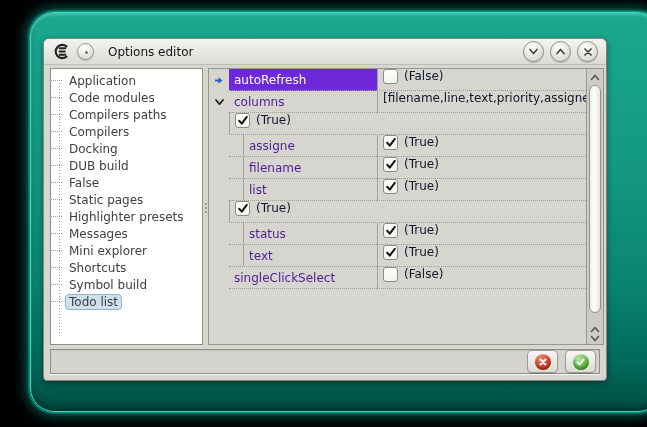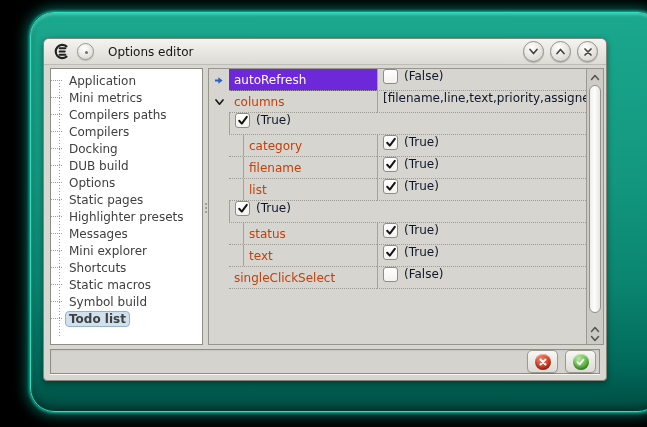--- a/index.html
+++ b/index.html
@@ -41,40 +41,40 @@
 
   
   .tree { width:153px; flex:none; background:#fff; border:1px solid #8f8e86;
     padding-top:3px; position:relative; overflow:hidden; }
   .tree::before { content:''; position:absolute; left:8px; top:11px; width:1px; height:256px;
     background:repeating-linear-gradient(180deg,#9b9b9b 0 1px,transparent 1px 3px); }
   .titem { height:17px; display:flex; align-items:center; 
     font-size:12px; color:#404040; cursor:default; white-space:nowrap; }
   .branch { width:11px; height:1px; border-top:1px dotted #9b9b9b; margin-right:3px; flex:none; }
   .tlabel { padding:0 3px; border:1px solid transparent; border-radius:4px; line-height:14px; }
-  .titem.selected .tlabel { background:#cfe1ed; border-color:#92b3ca;font-weight:bold; }
+  .titem.selected .tlabel { background:#cfe1ed; border-color:#92b3ca; }
 
   .splitter { width:5px; flex:none; position:relative; }
   .splitter::after { content:''; position:absolute; left:2px; top:50%; width:2px; height:2px;
     border-radius:50%; background:#8b8a84; box-shadow:0 -4px 0 #8b8a84, 0 4px 0 #8b8a84; }
 
   
   .grid { flex:1; min-width:0; border:1px solid #97968e; background:#d6d5cf; position:relative; }
   .rows { position:absolute; inset:0 17px 0 0; overflow:hidden; }
   .grow { height:22px; display:flex; align-items:stretch; }
   .gutter { width:20px; flex:none; display:flex; align-items:center; justify-content:center; }
   .gicon { display:none; }
   .grow.gutter-arrow .gi-arrow { display:block; }
   .grow.gutter-expanded .gi-chev { display:block; }
   .ncell { width:148px; flex:none; display:flex; align-items:center;
     border-bottom:1px dotted #9c9b94; overflow:hidden; }
   .indent { display:none; }
   .grow.child .indent { display:block; width:15px; flex:none; align-self:stretch;
     border-right:1px solid #a3a19a; margin-right:5px; }
-  .nlabel { padding-left:5px; font-size:12px; color:#c2410c; white-space:nowrap; }
+  .nlabel { padding-left:5px; font-size:12px; color:#4c1d95; white-space:nowrap; }
   .grow.child .nlabel { padding-left:0; }
   .grow.selected .ncell { background:#6d28d9; }
   .grow.selected .nlabel { color:#fff; }
   .vcell { flex:1; min-width:0; border-left:1px solid #a3a29b; border-bottom:1px dotted #9c9b94;
     display:flex; align-items:flex-start; gap:6px; padding-left:5px;
     font-size:12px; color:#0f172a; white-space:nowrap; overflow:hidden; }
   .cb { width:15px; height:15px; flex:none; border:1px solid #8d8c85; border-radius:3px;
     background:linear-gradient(#ffffff,#f3f2ee); display:flex; align-items:center; justify-content:center; }
   .cb svg { visibility:hidden; }
   .grow.state-checked .cb svg { visibility:visible; }
@@ -141,65 +141,61 @@
 
     <div class="main">
 
       <div class="tree">
         <div class="titem">
             <span class="branch"></span>
             <span class="tlabel">Application</span>
           </div>
           <div class="titem">
             <span class="branch"></span>
-            <span class="tlabel">Mini metrics</span>
+            <span class="tlabel">Code modules</span>
           </div>
           <div class="titem">
             <span class="branch"></span>
             <span class="tlabel">Compilers paths</span>
           </div>
           <div class="titem">
             <span class="branch"></span>
             <span class="tlabel">Compilers</span>
           </div>
           <div class="titem">
             <span class="branch"></span>
             <span class="tlabel">Docking</span>
           </div>
           <div class="titem">
             <span class="branch"></span>
             <span class="tlabel">DUB build</span>
           </div>
           <div class="titem">
             <span class="branch"></span>
-            <span class="tlabel">Options</span>
+            <span class="tlabel">False</span>
           </div>
           <div class="titem">
             <span class="branch"></span>
             <span class="tlabel">Static pages</span>
           </div>
           <div class="titem">
             <span class="branch"></span>
             <span class="tlabel">Highlighter presets</span>
           </div>
           <div class="titem">
             <span class="branch"></span>
             <span class="tlabel">Messages</span>
           </div>
           <div class="titem">
             <span class="branch"></span>
             <span class="tlabel">Mini explorer</span>
           </div>
           <div class="titem">
             <span class="branch"></span>
             <span class="tlabel">Shortcuts</span>
-          </div>
-          <div class="titem">
-            <span class="branch"></span>
-            <span class="tlabel">Static macros</span>
           </div>
           <div class="titem">
             <span class="branch"></span>
             <span class="tlabel">Symbol build</span>
           </div>
           <div class="titem selected">
             <span class="branch"></span>
             <span class="tlabel">Todo list</span>
           </div>
       </div>
@@ -259,21 +255,21 @@
                 <span class="vtext">(True)</span>
               </div>
             </div>
             <div class="grow child state-checked">
               <div class="gutter">
                 
                 
               </div>
               <div class="ncell">
                 <span class="indent"></span>
-                <span class="nlabel">category</span>
+                <span class="nlabel">assigne</span>
               </div>
               <div class="vcell">
                 <span class="cb">
                   <svg width="12" height="11" viewBox="0 0 12 11">
                     <path d="M2.2 5.8 L4.8 8.6 L9.8 1.8" fill="none" stroke="#141414" stroke-width="2" stroke-linecap="round" stroke-linejoin="round"></path>
                   </svg>
                 </span>
                 <span class="vtext">(True)</span>
               </div>
             </div>

